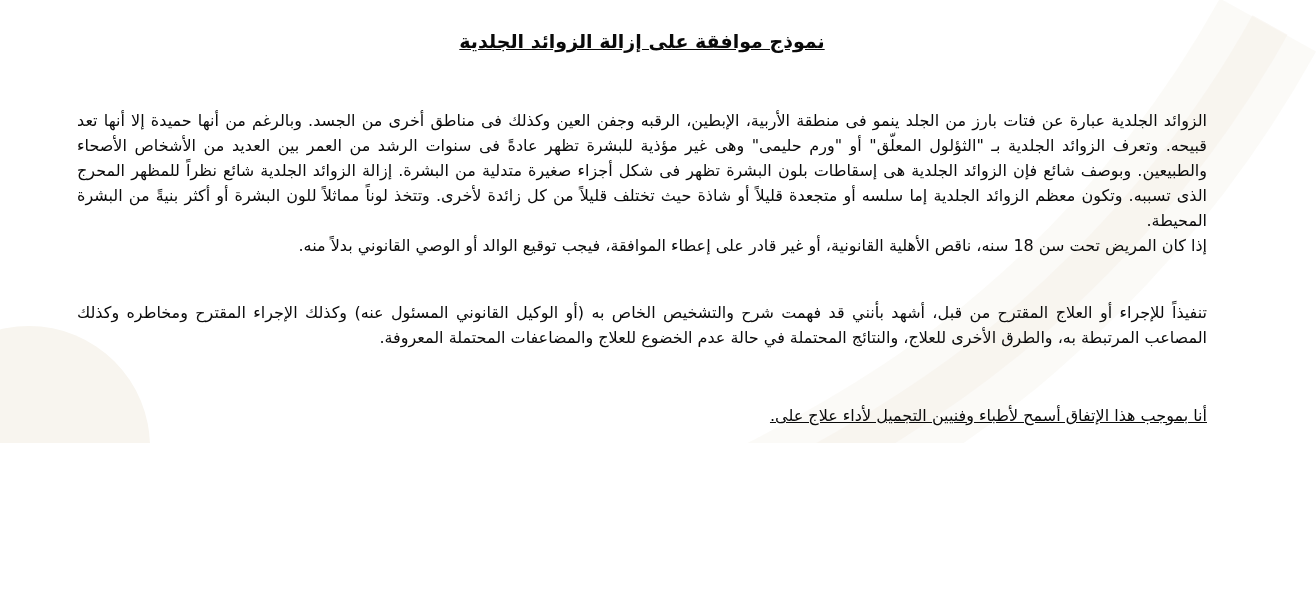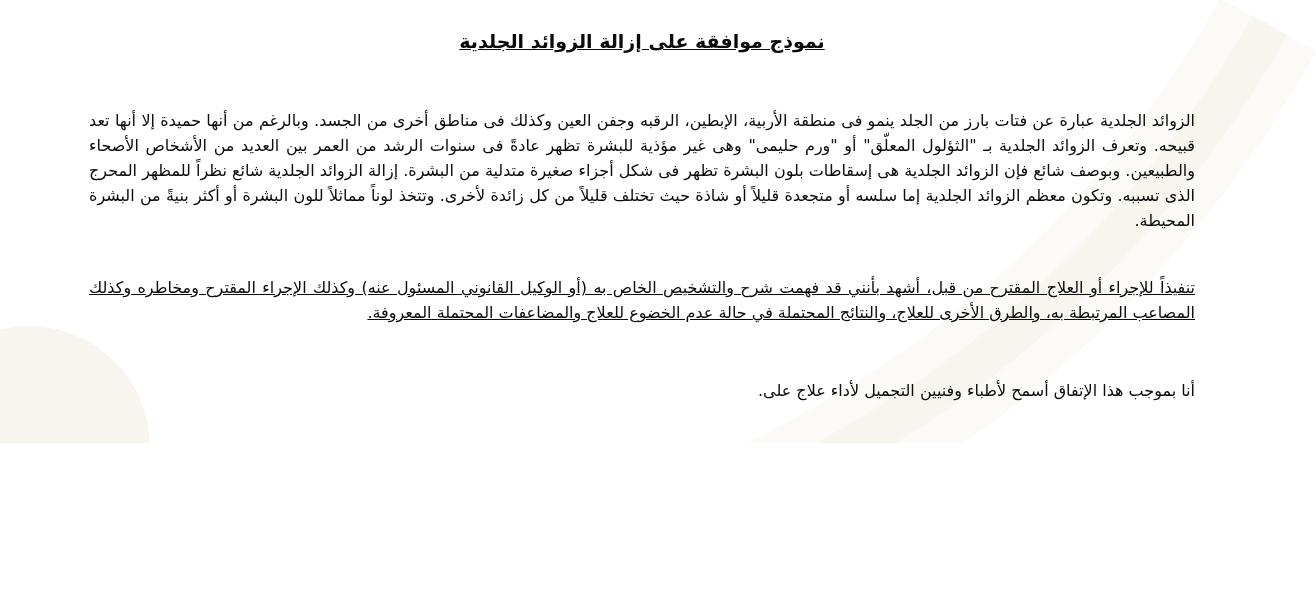--- a/index.html
+++ b/index.html
@@ -43,56 +43,57 @@
   .doc-title{
     margin:28px 0 0 0;
     text-align:center;
     font-size:19px;
     font-weight:bold;
     text-decoration:underline;
     line-height:26px;
   }
   .para{
     text-align:justify;
-    margin:12px;
+    margin:0;
   }
   .intro{ margin-top:54px; }
   .consent{ margin-top:10px; }
   ul.points{
     margin:30px 0 0 0;
     padding:0 48px 0 0;
     list-style:disc outside;
   }
   ul.points li{
     text-align:justify;
     margin:0 0 1px 0;
     padding:0 10px 0 0;
   }
   .minors-note{ margin-top:0; text-align:justify; }
-  .ack{ margin-top:42px;text-decoration:underline; }
-  .closing{ margin-top:53px; text-align:right; }
+  .ack{ margin-top:42px; }
+  .closing{ margin-top:53px; text-align:right;text-decoration:underline; }
 </style>
 </head>
 <body>
 
 <div class="page">
 
   <div class="bg-circle"></div>
   <svg class="bg-swoosh" width="1316" height="615" viewBox="0 0 1316 615" aria-hidden="true">
     <path d="M 250 680 C 580 600 860 470 1020 330 C 1130 235 1210 130 1268 25" fill="none" stroke="#f7f4ed" stroke-width="110" opacity="0.45"></path>
     <path d="M 280 665 C 600 590 870 460 1030 320 C 1135 228 1215 125 1270 25" fill="none" stroke="#f5f1e9" stroke-width="40" opacity="0.55"></path>
   </svg>
 
   <div class="content">
 
     <h1 class="doc-title">نموذج موافقة على إزالة الزوائد الجلدية</h1>
 
     <p class="para intro">الزوائد الجلدية عبارة عن فتات بارز من الجلد ينمو فى منطقة الأربية، الإبطين، الرقبه وجفن العين وكذلك فى مناطق أخرى من الجسد. وبالرغم من أنها حميدة إلا أنها تعد قبيحه. وتعرف الزوائد الجلدية بـ "الثؤلول المعلّق" أو "ورم حليمى" وهى غير مؤذية للبشرة تظهر عادةً فى سنوات الرشد من العمر بين العديد من الأشخاص الأصحاء والطبيعين. وبوصف شائع فإن الزوائد الجلدية هى إسقاطات بلون البشرة تظهر فى شكل أجزاء صغيرة متدلية من البشرة. إزالة الزوائد الجلدية شائع نظراً للمظهر المحرج الذى تسببه. وتكون معظم الزوائد الجلدية إما سلسه أو متجعدة قليلاً أو شاذة حيث تختلف قليلاً من كل زائدة لأخرى. وتتخذ لوناً مماثلاً للون البشرة أو أكثر بنيةً من البشرة المحيطة.</p>
 
 
 
+    <p class="para minors-note">إذا كان المريض تحت سن 18 سنه، ناقص الأهلية القانونية، أو غير قادر على إعطاء الموافقة، فيجب توقيع الوالد أو الوصي القانوني بدلاً منه.</p>
 
     <p class="para ack">تنفيذاً للإجراء أو العلاج المقترح من قبل، أشهد بأنني قد فهمت شرح والتشخيص الخاص به (أو الوكيل القانوني المسئول عنه) وكذلك الإجراء المقترح ومخاطره وكذلك المصاعب المرتبطة به، والطرق الأخرى للعلاج، والنتائج المحتملة في حالة عدم الخضوع للعلاج والمضاعفات المحتملة المعروفة.</p>
 
     <p class="para closing">أنا بموجب هذا الإتفاق أسمح لأطباء وفنيين التجميل لأداء علاج على.</p>
 
   </div>
 </div>
 
 </body></html>

